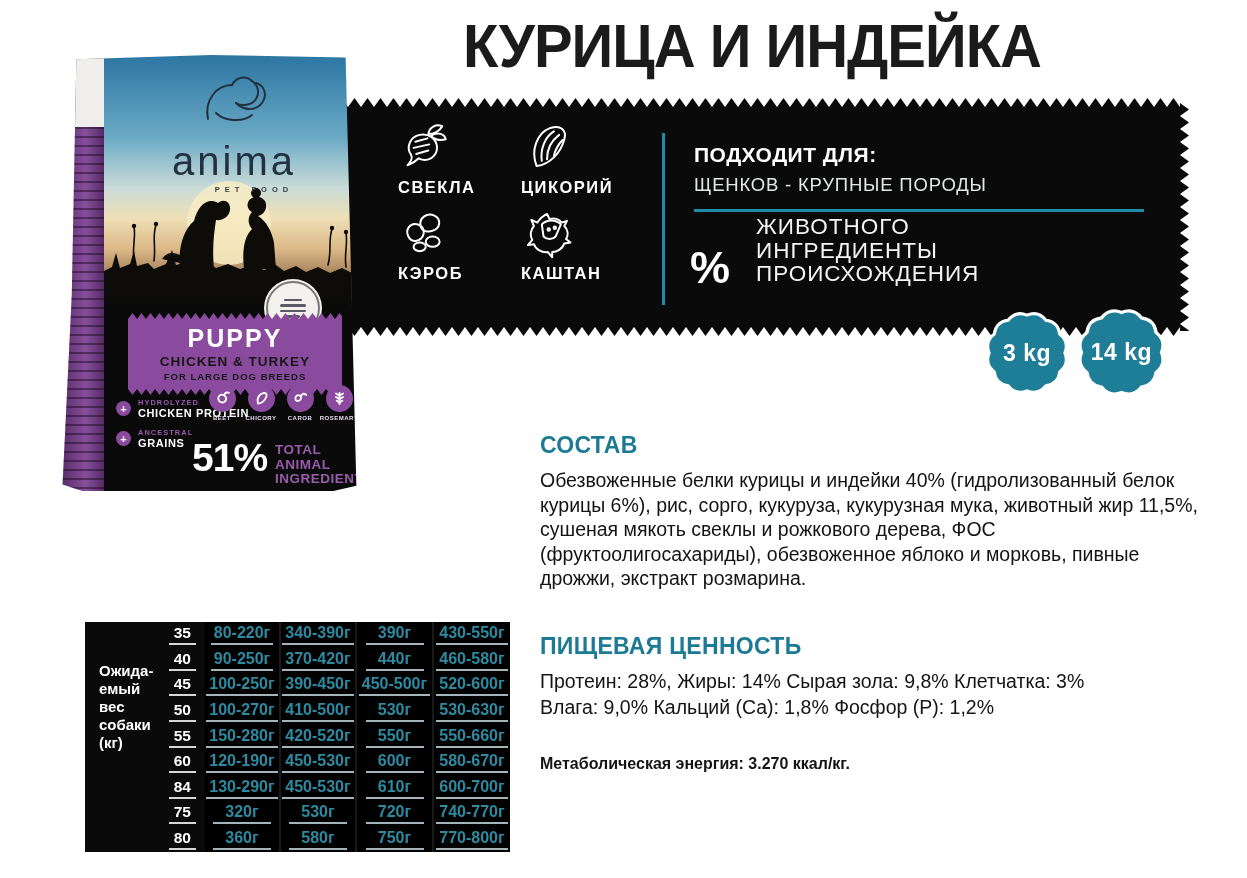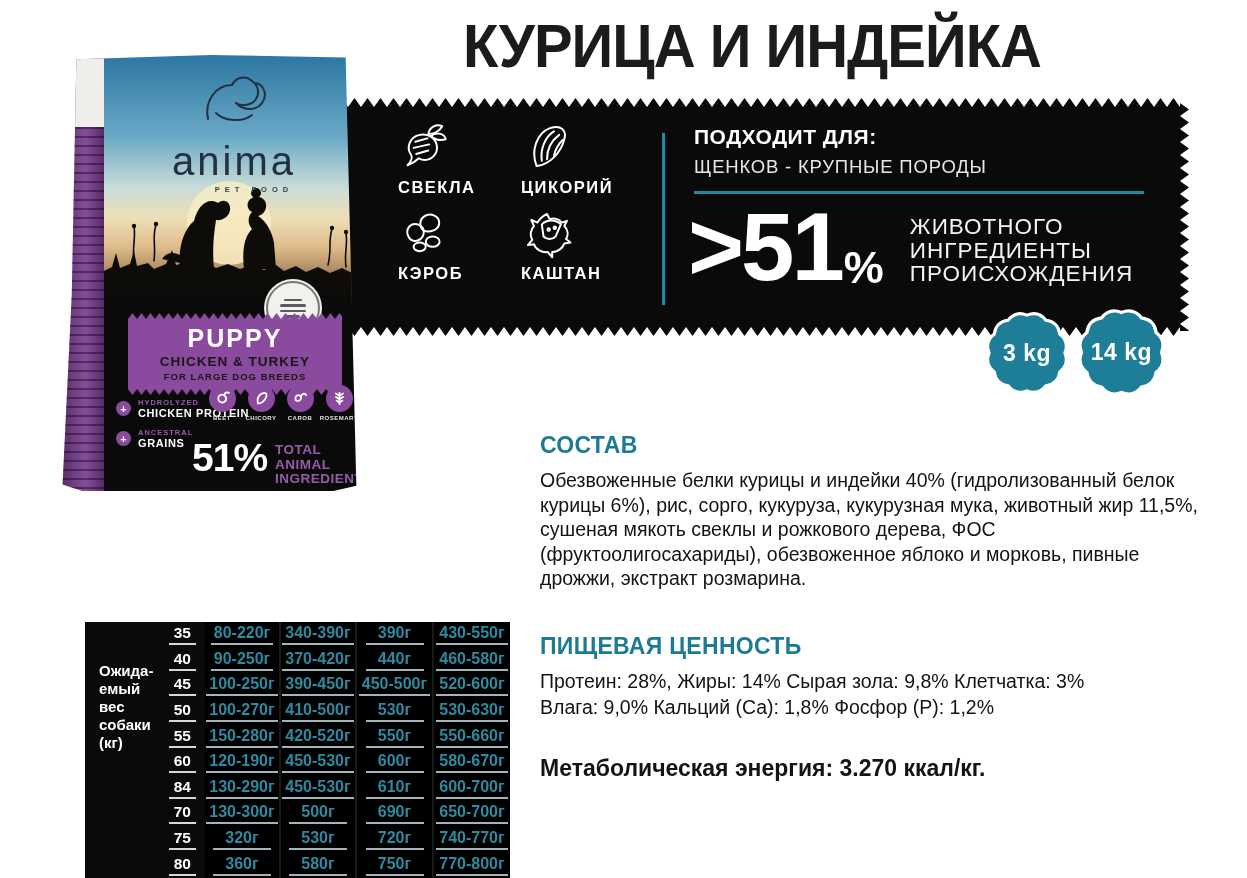--- a/index.html
+++ b/index.html
@@ -21,21 +21,21 @@
 
   .icon-grid { position:absolute; left:76px; top:14px; width:246px; display:grid;
                grid-template-columns:123px 123px; grid-row-gap:10px; }
   .icell { display:flex; flex-direction:column; align-items:flex-start; }
   .icell svg { width:52px; height:52px; stroke:#ffffff; stroke-width:2.3; fill:none;
                stroke-linecap:round; stroke-linejoin:round; }
   .ilabel { margin-top:5px; color:#fff; font-weight:700; font-size:16.5px; letter-spacing:1.5px; }
 
   .vdiv { position:absolute; left:340px; top:26px; width:3px; height:172px; background:#1f8ca6; }
 
-  .suit { position:absolute; left:372px; top:18px; width:452px; }
+  .suit { position:absolute; left:372px; top:36px; width:452px; }
   .suit-title { color:#ffffff; font-weight:700; font-size:21px; letter-spacing:.5px; }
   .suit-text  { margin-top:7px; color:#e3e7e8; font-weight:400; font-size:18.5px; letter-spacing:.8px; }
   .suit-hr { margin-top:13px; height:3px; background:#1f8ca6; width:450px; }
 
   .pct { position:absolute; left:366px; top:96px; display:flex; align-items:flex-start; }
   .pct-big  { color:#fff; font-weight:800; font-size:96px; line-height:88px; letter-spacing:-3px; }
   .pct-sign { color:#fff; font-weight:800; font-size:45px; line-height:1; margin:42px 0 0 2px; }
   .pct-lines { margin:12px 0 0 26px; color:#f4f4f4; font-weight:500; font-size:22.5px;
                line-height:23.5px; letter-spacing:1px; }
 
@@ -95,21 +95,21 @@
   .p51-txt { margin:3px 0 0 8px; color:#9a5bab; font-weight:800; font-size:13.5px; line-height:14.5px;
              letter-spacing:.5px; }
 
   
   .col { position:absolute; left:540px; width:675px; }
   .h-teal { color:#1d7a94; font-weight:800; font-size:23px; letter-spacing:.3px; }
   .sostav { top:432px; }
   .sostav p { margin-top:9px; font-size:19.5px; line-height:24.5px; font-weight:500; color:#141414; }
   .nutri { top:633px; }
   .nutri p { margin-top:8px; font-size:19.5px; line-height:26px; font-weight:500; color:#141414; }
-  .energy { position:absolute; left:540px; top:755px; font-size:23px; font-weight:700; color:#141414; }
+  .energy { position:absolute; left:540px; top:755px; font-size:16px; font-weight:700; color:#141414; }
 
   
   .ftable { position:absolute; left:85px; top:550px; width:425px; height:328px; }
   .thead { position:absolute; left:0; top:0; width:425px; height:72px; background:#0a0a0a; }
   .portion { position:absolute; left:16px; top:15px; color:#fff; font-weight:700; font-size:15px;
              line-height:18px; }
   .agehdr { position:absolute; left:124px; top:12px; width:301px; text-align:center; color:#fff;
             font-weight:700; font-size:15.5px; }
   .agecols { position:absolute; left:120px; top:40px; width:305px; display:grid;
              grid-template-columns:76px 76px 77px 76px; }
@@ -200,21 +200,20 @@
 
     <div class="vdiv"></div>
 
     <div class="suit">
       <div class="suit-title">ПОДХОДИТ ДЛЯ:</div>
       <div class="suit-text">ЩЕНКОВ - КРУПНЫЕ ПОРОДЫ</div>
       <div class="suit-hr"></div>
     </div>
 
     <div class="pct">
-      <span class="pct-big">&gt;51</span>
       <span class="pct-sign">%</span>
       <div class="pct-lines">
         <div>ЖИВОТНОГО</div>
         <div>ИНГРЕДИЕНТЫ</div>
         <div>ПРОИСХОЖДЕНИЯ</div>
       </div>
     </div>
   </div>
 
   <div class="badge badge-3">
@@ -512,37 +511,20 @@
           </div>
         <div class="vc vc-b">
             <span>610г</span>
           </div>
         <div class="vc">
             <span>600-700г</span>
           </div>
       </div>
       <div class="trow">
         <div class="wcell">
-            <span>70</span>
-          </div>
-        <div class="vc vc-b">
-            <span>130-300г</span>
-          </div>
-        <div class="vc vc-b">
-            <span>500г</span>
-          </div>
-        <div class="vc vc-b">
-            <span>690г</span>
-          </div>
-        <div class="vc">
-            <span>650-700г</span>
-          </div>
-      </div>
-      <div class="trow">
-        <div class="wcell">
             <span>75</span>
           </div>
         <div class="vc vc-b">
             <span>320г</span>
           </div>
         <div class="vc vc-b">
             <span>530г</span>
           </div>
         <div class="vc vc-b">
             <span>720г</span>

